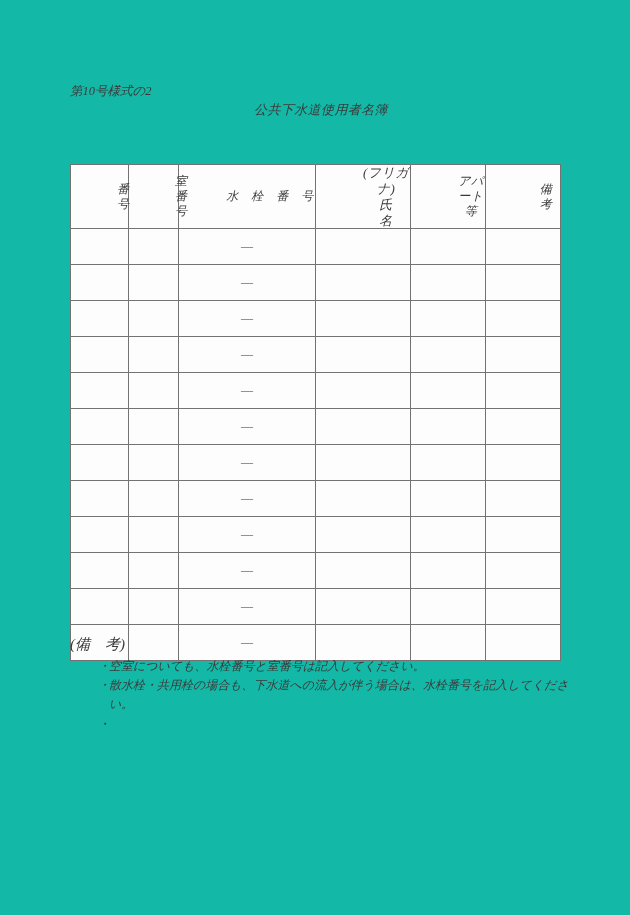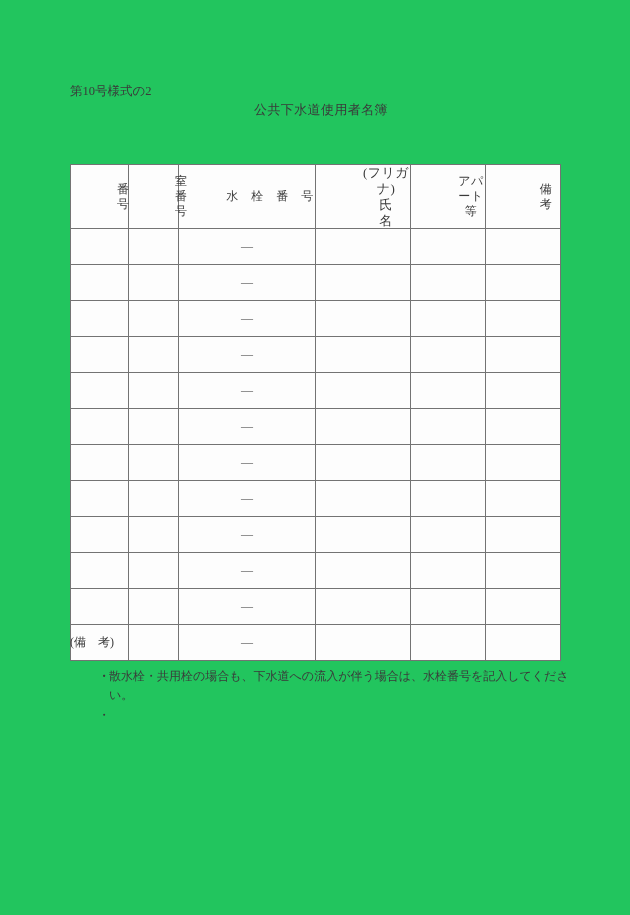--- a/index.html
+++ b/index.html
@@ -13,21 +13,22 @@
     height: 915px;
     position: relative;
     font-family: "Liberation Serif", "DejaVu Serif", serif;
     color: #3a3a3a;
     overflow: hidden;
   }
 
   .page {
     position: absolute;
     inset: 0;
-    background: #22c55e;
+    background: #14b8a6;
+    font-style: italic;
   }
 
   
   .form-no {
     position: absolute;
     left: 70px;
     top: 84px;
     font-size: 12.5px;
     line-height: 1.2;
     white-space: nowrap;
@@ -117,23 +118,23 @@
   
   .notes {
     position: absolute;
     left: 70px;
     top: 633px;
     width: 500px;
     font-size: 12px;
     color: #3a3a3a;
   }
   .notes-heading {
-    font-size: 12px;
+    font-size: 15px;
     line-height: 1.5;
-    margin: 0 0 16px 0;
+    margin: 0 0 1px 0;
     white-space: nowrap;
   }
   .notes-list {
     list-style: none;
     margin: 0;
     padding: 0 0 0 28px;
   }
   .notes-list li {
     position: relative;
     font-size: 12px;
@@ -290,19 +291,19 @@
             <td></td>
             <td></td>
           </tr>
         </tbody>
     </table>
   </div>
 
   <div class="notes">
     <div class="notes-heading">(備　考)</div>
     <ul class="notes-list" id="notes-list">
-        <li><span class="bullet">・</span></li>
+        <li><span class="bullet">・</span><span>空室についても、水栓番号と室番号は記入してください。</span></li>
         <li><span class="bullet">・</span><span>散水栓・共用栓の場合も、下水道への流入が伴う場合は、水栓番号を記入してください。</span></li>
         <li><span class="bullet">・</span></li>
       </ul>
   </div>
 
 </div>
 
 </body></html>

